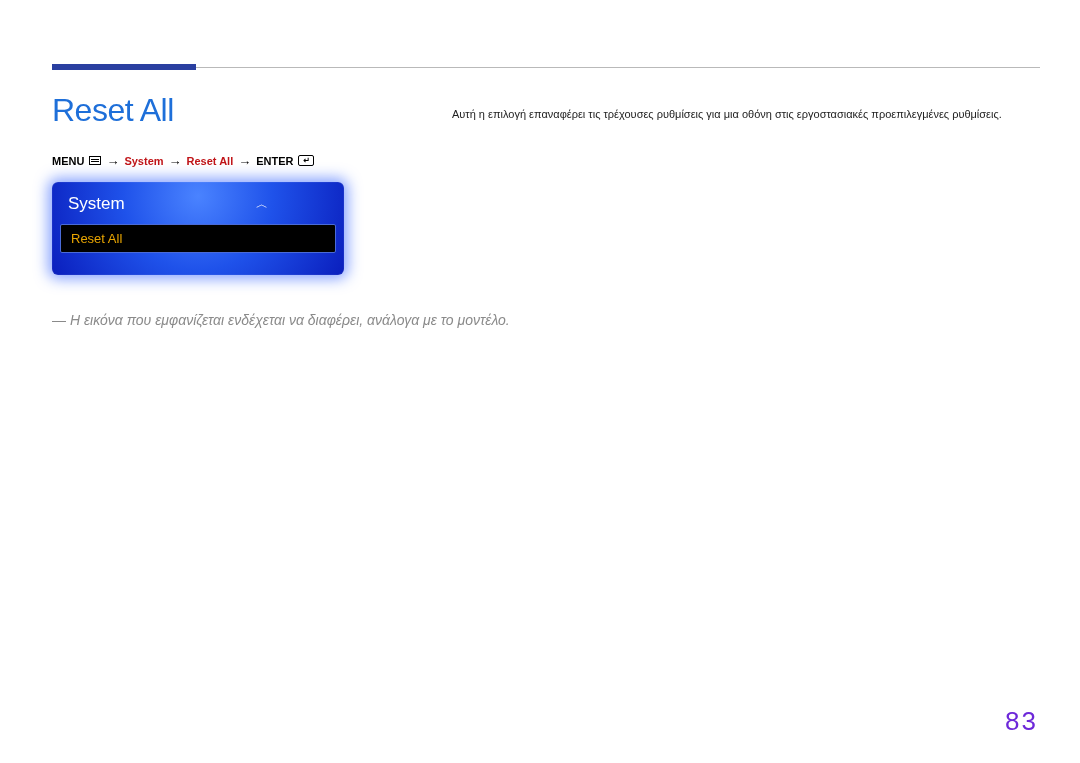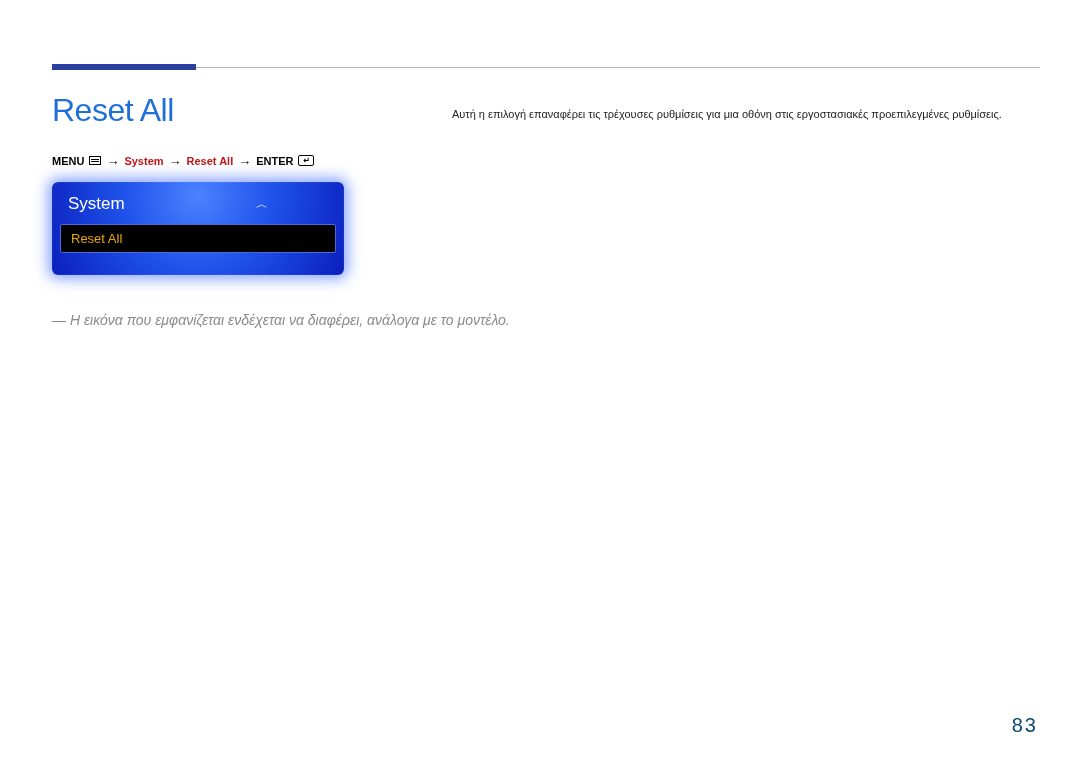--- a/index.html
+++ b/index.html
@@ -140,22 +140,22 @@
     left: 452px;
     right: 52px;
     font-size: 11px;
     color: #222;
     line-height: 1.5;
   }
   .page-number {
     position: absolute;
     bottom: 26px;
     right: 42px;
-    font-size: 20px;
-    color: #0c4a6e;
+    font-size: 26px;
+    color: #6d28d9;
     font-weight: 300;
     letter-spacing: 2px;
   }
 </style>
 </head>
 <body>
 
 <div class="page">
 
   <div class="top-accent"></div>

